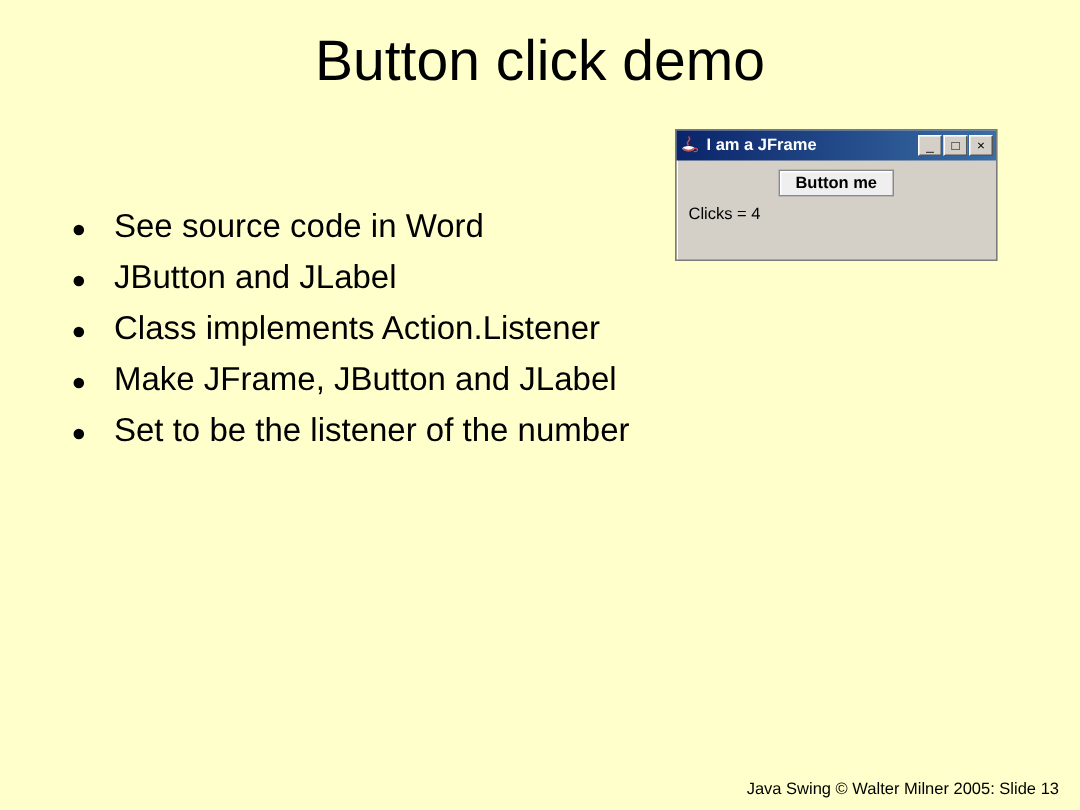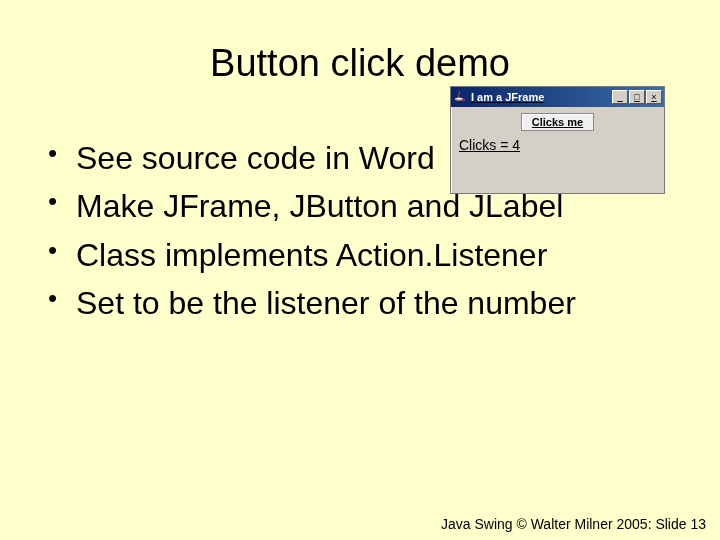--- a/index.html
+++ b/index.html
@@ -9,60 +9,59 @@
     background: #ffffcc;
     font-family: Arial, Helvetica, sans-serif;
     position: relative;
     overflow: hidden;
   }
   .slide-title {
     text-align: center;
     font-size: 38px;
     font-weight: 400;
     color: #000;
-    padding-top: 42px;
+    padding-top: 20px;
   }
   .bullets {
     position: absolute;
     top: 135px;
     left: 40px;
     right: 40px;
-    font-size: 32px;
+    font-size: 22px;
     color: #000;
     line-height: 1.45;
   }
   .bullets ul { list-style: none; }
   .bullets li { position: relative; padding-left: 36px; margin-bottom: 2px; }
   .bullets li::before {
     content: "•";
     position: absolute;
     left: 8px;
     top: 0;
     font-size: 26px;
   }
   .footer {
     position: absolute;
     bottom: 8px;
     right: 14px;
-    font-size: 14px;
+    font-size: 11px;
     color: #000;
   }
 
   
   .swing-window {
     position: absolute;
     top: 86px;
     left: 450px;
     width: 215px;
-    height: 108px;
+    height: 88px;
     background: #d4d0c8;
     border: 1px solid #7a7a7a;
     box-shadow: 1px 1px 0 #fff inset;
     font-family: Tahoma, Arial, sans-serif;
-    text-decoration: underline;
   }
   .titlebar {
     height: 20px;
     background: linear-gradient(to right, #0a246a, #3a6ea5);
     display: flex;
     align-items: center;
     padding: 0 2px;
     gap: 4px;
   }
   .java-cup {
@@ -106,34 +105,35 @@
     background: #efefef;
     border: 1px solid #8a8a8a;
     box-shadow: 1px 1px 0 #fff inset;
     padding: 2px 10px;
     font-size: 11px;
     font-weight: bold;
     cursor: pointer;
     color: #000;
   }
   .counter-label {
-    font-size: 14px;
+    font-size: 11px;
     color: #000;
   }
 </style>
 </head>
 <body>
 
 <h1 class="slide-title">Button click demo</h1>
 
 <div class="bullets">
   <ul>
     <li>See source code in Word</li>
+    <li>JButton and JLabel</li>
+    <li>Class implements Action.Listener</li>
     <li>Make JFrame, JButton and JLabel</li>
-    <li>Class implements Action.Listener</li>
     <li>Set to be the listener of the number</li>
   </ul>
 </div>
 
 <div class="swing-window">
   <div class="titlebar">
     <span class="java-cup">
       <svg viewBox="0 0 14 14" width="14" height="14">
         <ellipse cx="6" cy="9" rx="4" ry="1.6" fill="#fff"></ellipse>
         <path d="M2.5 8.5 Q6 11 9.5 8.5 L9.5 10 Q6 12.2 2.5 10 Z" fill="#c0504d"></path>
@@ -143,19 +143,19 @@
     </span>
     <span class="titlebar-text">I am a JFrame</span>
     <div class="win-controls">
       <div class="win-btn">_</div>
       <div class="win-btn">□</div>
       <div class="win-btn">×</div>
     </div>
   </div>
   <div class="swing-content">
     <div class="click-btn-row">
-      <button class="click-button">Clicks me</button>
+      <button class="click-button">Button me</button>
     </div>
     <div class="counter-label">Clicks = 4</div>
   </div>
 </div>
 
 <div class="footer">Java Swing © Walter Milner 2005: Slide 13</div>
 
 </body></html>

